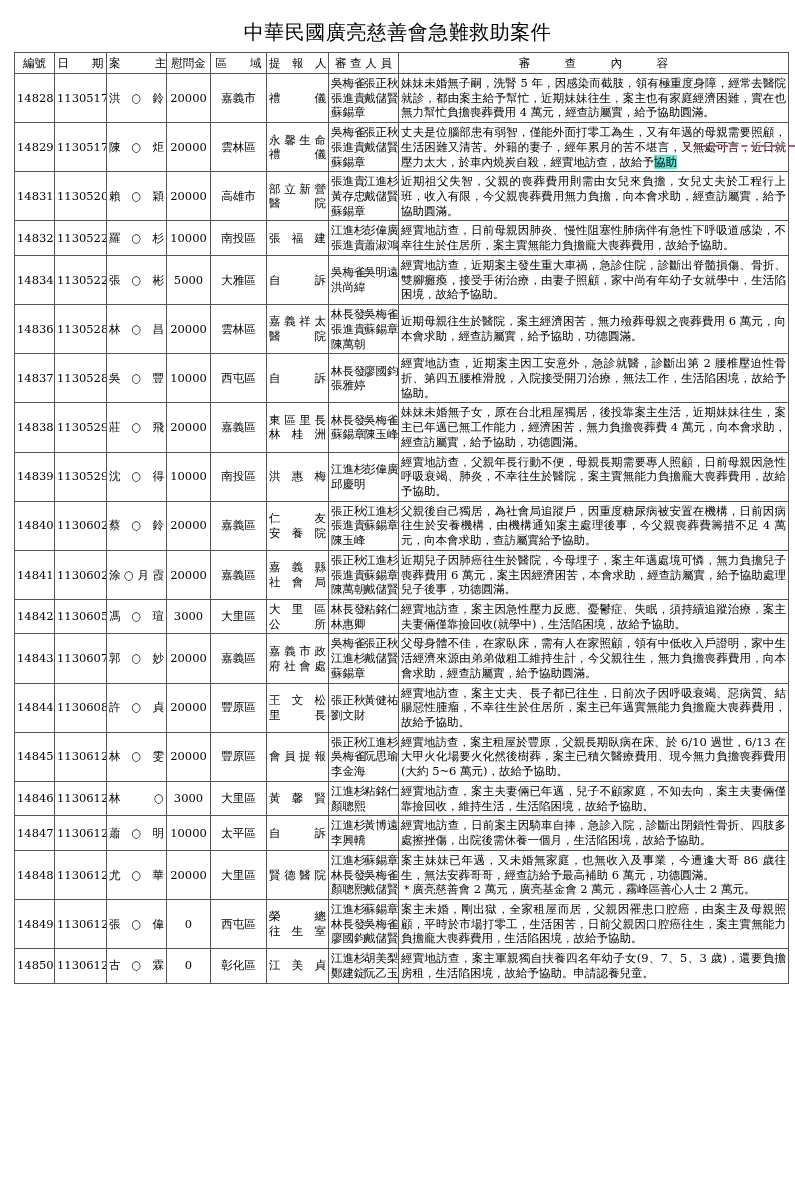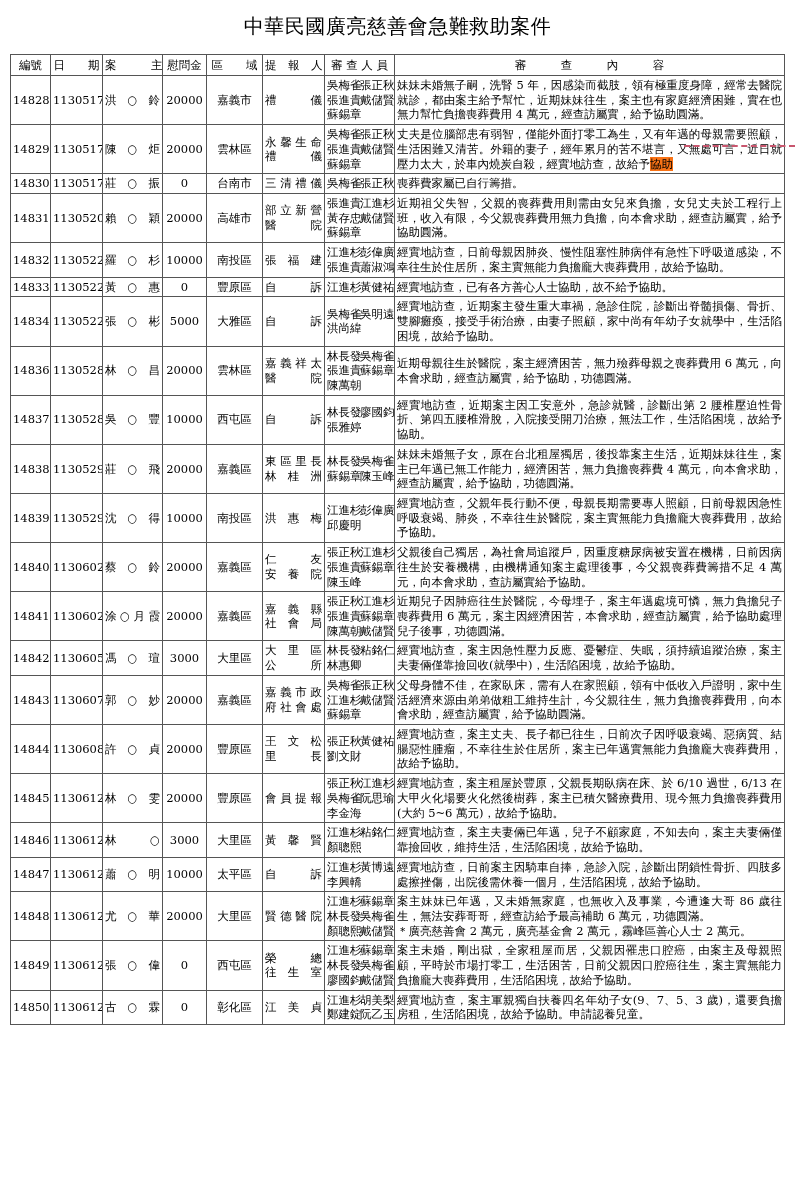--- a/index.html
+++ b/index.html
@@ -11,36 +11,36 @@
     width: 795px;
     font-family: "DejaVu Serif", "Liberation Serif", serif;
     color: #000000;
     -webkit-font-smoothing: none;
   }
   #page {
     position: relative;
     width: 795px;
     min-height: 1181px;
     box-sizing: border-box;
-    padding: 8px;
+    padding: 14px;
     overflow: hidden;
   }
   .doc-title {
     text-align: center;
     font-size: 20px;
     font-weight: normal;
     letter-spacing: 0.5px;
     padding: 5px 0 6px 0;
     margin: 0;
     font-family: "DejaVu Serif", "Liberation Serif", serif;
   }
   table.main {
     border-collapse: collapse;
     width: 774px;
-    margin: 8px auto;
+    margin: 0 auto;
     table-layout: fixed;
   }
   table.main td, table.main th {
     border: 1px solid #555555;
     padding: 2px 2px;
     font-size: 11.5px;
     line-height: 1.28;
     vertical-align: middle;
     font-weight: normal;
     overflow: hidden;
@@ -102,21 +102,21 @@
   td.body {
     text-align: justify;
     text-justify: inter-ideograph;
     line-height: 1.34;
     padding: 2px 3px;
     vertical-align: top;
     font-size: 11.5px;
   }
   td.body p { margin: 0; }
   .hl {
-    background: #f97316;
+    background: #5eead4;
   }
   
   .annot-line {
     position: absolute;
     left: 684px;
     top: 145px;
     width: 111px;
     height: 0;
     border-top: 2px dashed #c8566e;
     pointer-events: none;
@@ -188,38 +188,20 @@
           <td class="rev">
             <span class="rline"><span class="rname">吳梅雀</span><span class="rname">張正秋</span></span>
             <span class="rline"><span class="rname">張進貴</span><span class="rname">戴儲賢</span></span>
             <span class="rline"><span class="rname">蘇錫章</span></span>
           </td>
           <td class="body">
             <p>丈夫是位腦部患有弱智，僅能外面打零工為生，又有年邁的母親需要照顧，生活困難又清苦。外籍的妻子，經年累月的苦不堪言，又無處可言，近日就壓力太大，於車內燒炭自殺，經實地訪查，故給予<span class="hl">協助</span></p>
           </td>
         </tr>
         <tr>
-          <td class="id">14830</td>
-          <td class="date">1130517</td>
-          <td class="name">
-            <span class="spread">莊○振</span>
-          </td>
-          <td class="amt">0</td>
-          <td class="area">台南市</td>
-          <td class="rep">
-            <span class="spread-line">三清禮儀</span>
-          </td>
-          <td class="rev">
-            <span class="rline"><span class="rname">吳梅雀</span><span class="rname">張正秋</span></span>
-          </td>
-          <td class="body">
-            <p>喪葬費家屬已自行籌措。</p>
-          </td>
-        </tr>
-        <tr>
           <td class="id">14831</td>
           <td class="date">1130520</td>
           <td class="name">
             <span class="spread">賴○穎</span>
           </td>
           <td class="amt">20000</td>
           <td class="area">高雄市</td>
           <td class="rep">
             <span class="spread-line">部立新營</span>
             <span class="spread-line">醫院</span>
@@ -243,38 +225,20 @@
           <td class="area">南投區</td>
           <td class="rep">
             <span class="spread-line">張福建</span>
           </td>
           <td class="rev">
             <span class="rline"><span class="rname">江進杉</span><span class="rname">彭偉廣</span></span>
             <span class="rline"><span class="rname">張進貴</span><span class="rname">蕭淑鴻</span></span>
           </td>
           <td class="body">
             <p>經實地訪查，日前母親因肺炎、慢性阻塞性肺病伴有急性下呼吸道感染，不幸往生於住居所，案主實無能力負擔龐大喪葬費用，故給予協助。</p>
-          </td>
-        </tr>
-        <tr>
-          <td class="id">14833</td>
-          <td class="date">1130522</td>
-          <td class="name">
-            <span class="spread">黃○惠</span>
-          </td>
-          <td class="amt">0</td>
-          <td class="area">豐原區</td>
-          <td class="rep">
-            <span class="spread-line">自訴</span>
-          </td>
-          <td class="rev">
-            <span class="rline"><span class="rname">江進杉</span><span class="rname">黃健祐</span></span>
-          </td>
-          <td class="body">
-            <p>經實地訪查，已有各方善心人士協助，故不給予協助。</p>
           </td>
         </tr>
         <tr>
           <td class="id">14834</td>
           <td class="date">1130522</td>
           <td class="name">
             <span class="spread">張○彬</span>
           </td>
           <td class="amt">5000</td>
           <td class="area">大雅區</td>

